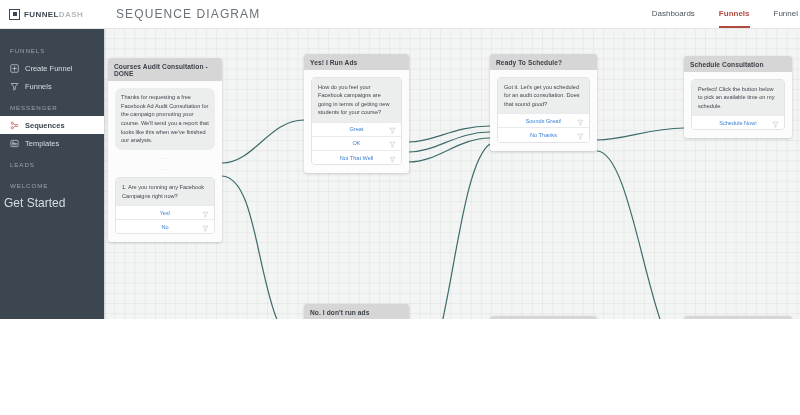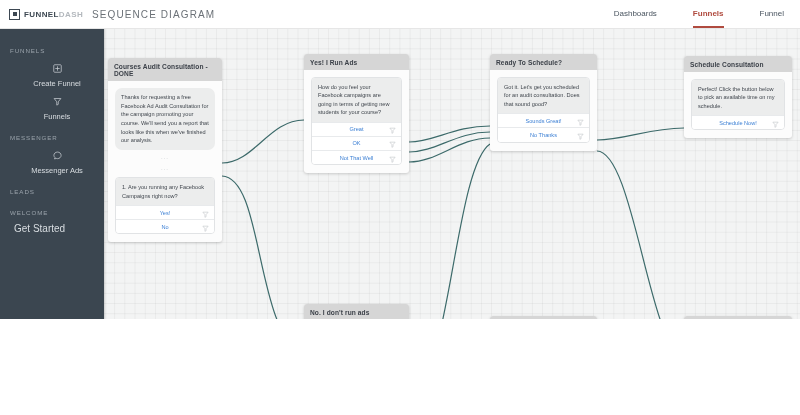--- a/index.html
+++ b/index.html
@@ -11,37 +11,37 @@
   .app{position:relative;width:800px;height:319px;overflow:hidden;}
 
   
   .topbar{position:absolute;left:0;top:0;width:800px;height:28px;background:#fff;
     border-bottom:1px solid #e6e6e6;display:flex;align-items:center;z-index:40;}
   .brand{display:flex;align-items:center;gap:4px;padding-left:9px;width:92px;box-sizing:border-box;}
   .brand-mark{width:9px;height:9px;border:1.2px solid #3d4852;display:flex;align-items:center;justify-content:center;}
   .brand-mark i{display:block;width:4px;height:4px;background:#3d4852;}
   .brand-text{font-size:8px;letter-spacing:.4px;font-weight:bold;color:#3d4852;}
   .brand-text .dim{color:#b3b8bd;font-weight:bold;}
-  .page-kicker{font-size:10px;letter-spacing:1.1px;color:#6b7177;margin-left:0;}
-  .topnav{margin-left:auto;display:flex;align-items:flex-start;gap:36px;padding-right:16px;height:28px;}
+  .page-kicker{font-size:12px;letter-spacing:1.1px;color:#6b7177;margin-left:24px;}
+  .topnav{margin-left:auto;display:flex;align-items:flex-start;gap:24px;padding-right:2px;height:28px;}
   .topnav a{font-size:8px;color:#4a5560;text-decoration:none;height:28px;display:flex;align-items:center;
     box-sizing:border-box;border-bottom:2px solid transparent;}
   .topnav a.active{color:#b04b3f;border-bottom-color:#b04b3f;font-weight:bold;}
 
   
   .sidebar{position:absolute;left:0;top:28px;width:104px;height:387px;background:#3b4650;z-index:30;
     padding-top:10px;box-sizing:border-box;}
   .sec-label{font-size:6.2px;letter-spacing:.9px;color:#9aa3ab;padding:9px 0 5px 10px;}
   .nav-item{display:flex;align-items:center;gap:6px;padding:4.5px 0 4.5px 10px;box-sizing:border-box;
-    color:#d8dde1;font-size:7.5px;position:relative;flex-direction:column;}
+    color:#d8dde1;font-size:7.5px;position:relative;}
   .nav-item.active{background:#fff;color:#3b4650;font-weight:bold;}
   .nav-item.active:before{content:"";position:absolute;left:0;top:0;bottom:0;width:2px;background:#fff;}
   .nav-ico{width:9px;height:9px;display:flex;align-items:center;justify-content:center;flex:0 0 9px;}
   .nav-ico svg{display:block;}
-  .plain-item{font-size:10px;color:#d8dde1;padding:2px 0 4px 14px;}
+  .plain-item{font-size:12px;color:#d8dde1;padding:2px 0 4px 4px;}
 
   
   .canvas{position:absolute;left:104px;top:28px;width:696px;height:387px;overflow:hidden;
     background-color:#f3f4f4;
     background-image:
       linear-gradient(to right, rgba(0,0,0,.045) 1px, transparent 1px),
       linear-gradient(to bottom, rgba(0,0,0,.045) 1px, transparent 1px);
     background-size:10.2px 10.2px;}
   .canvas:after{content:"";position:absolute;left:0;top:0;width:3px;height:100%;
     background:linear-gradient(to right, rgba(0,0,0,.10), rgba(0,0,0,0));}
@@ -104,27 +104,39 @@
     <div class="nav-item">
       <span class="nav-ico">
         <svg width="9" height="9" viewBox="0 0 12 12">
             <path d="M1.5 2h9L7 6.4v3.4L5 10.8V6.4z" fill="none" stroke="#c7ccd1" stroke-width="1" stroke-linejoin="round"></path>
           </svg>
       </span>
       <span>Funnels</span>
     </div>
 
     <div class="sec-label">MESSENGER</div>
+    <div class="nav-item active">
+      <span class="nav-ico">
+        <svg width="9" height="9" viewBox="0 0 12 12">
+            <circle cx="3" cy="3" r="1.5" fill="none" stroke="#c0584c" stroke-width="1"></circle>
+            <circle cx="9" cy="6" r="1.5" fill="none" stroke="#c0584c" stroke-width="1"></circle>
+            <circle cx="3" cy="9" r="1.5" fill="none" stroke="#c0584c" stroke-width="1"></circle>
+            <path d="M4.4 3.6l3.2 1.7M4.4 8.4l3.2-1.7" stroke="#c0584c" stroke-width="1"></path>
+          </svg>
+      </span>
+      <span>Sequences</span>
+    </div>
     <div class="nav-item">
       <span class="nav-ico">
         <svg width="9" height="9" viewBox="0 0 12 12">
-            <path d="M6 1.4c2.8 0 4.8 2 4.8 4.4 0 2.4-2 4.4-4.8 4.4-.6 0-1.2-.1-1.7-.3L2 10.6l.7-1.9C1.8 7.9 1.2 7 1.2 5.8 1.2 3.4 3.2 1.4 6 1.4z" fill="none" stroke="#c7ccd1" stroke-width="1"></path>
-          </svg>
-      </span>
-      <span>Messenger Ads</span>
+            <rect x="1.2" y="1.8" width="9.6" height="8.4" rx="1" fill="none" stroke="#c7ccd1" stroke-width="1"></rect>
+            <path d="M3.2 4.3h2.2M3.2 6h5.4M3.2 7.7h5.4" stroke="#c7ccd1" stroke-width="1" stroke-linecap="round"></path>
+          </svg>
+      </span>
+      <span>Templates</span>
     </div>
 
     <div class="sec-label">LEADS</div>
 
     <div class="sec-label">WELCOME</div>
     <div class="plain-item">Get Started</div>
   </div>
 
   <div class="canvas">
 

